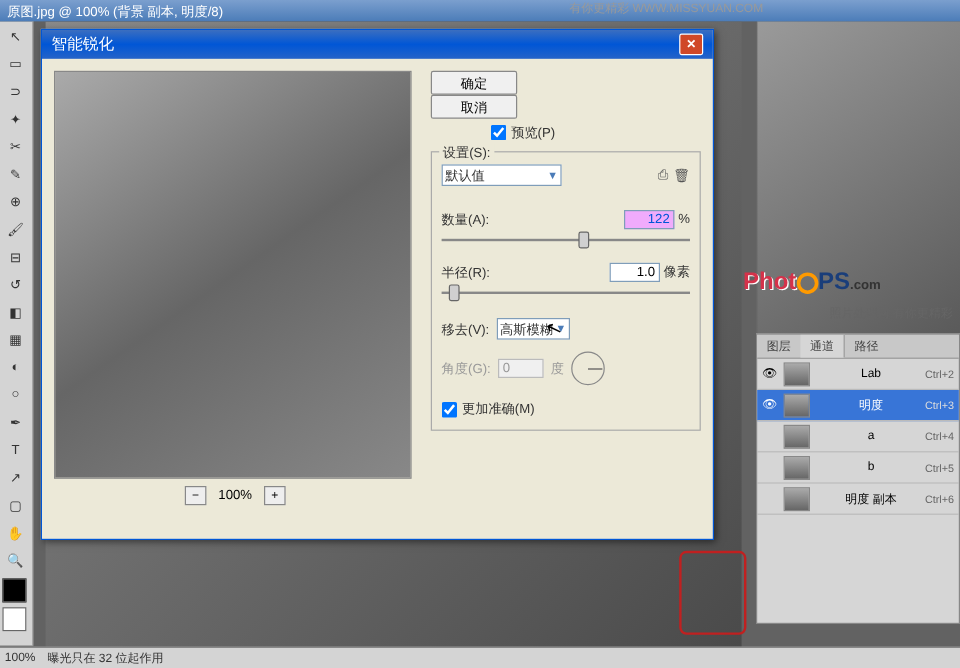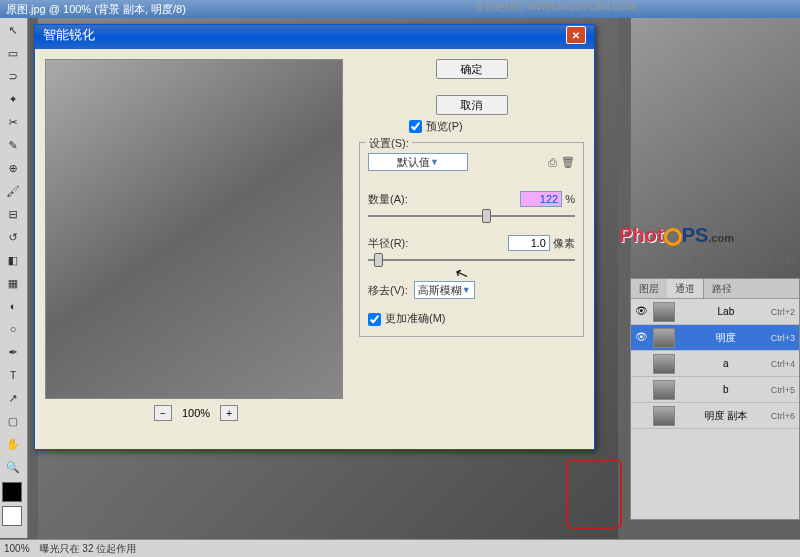--- a/index.html
+++ b/index.html
@@ -14,40 +14,40 @@
     .color-swatch { width: 20px; height: 20px; margin: 4px 2px; border: 1px solid #666; }
     .fg-color { background: #000; }
     .bg-color { background: #fff; }
     
     
     .canvas-area { position: absolute; left: 28px; top: 18px; right: 170px; bottom: 18px; background: #626262; overflow: hidden; }
     .canvas-img { position: absolute; left: 10px; top: 0; width: 580px; height: 521px; background: linear-gradient(135deg, #8a8a8a, #4a4a4a); filter: grayscale(100%); }
     
     
     .dialog { position: absolute; left: 34px; top: 24px; width: 561px; height: 426px; background: #ece9d8; border: 1px solid #0056d6; box-shadow: 2px 2px 6px rgba(0,0,0,0.5); }
-    .dialog-title { height: 24px; background: linear-gradient(#3b6ec0, #0056d6, #2563c8); color: #fff; padding: 1px 8px; font-size: 13px; display: flex; justify-content: space-between; }
+    .dialog-title { height: 24px; background: linear-gradient(#3b6ec0, #0056d6, #2563c8); color: #fff; padding: 12px 8px; font-size: 13px; display: flex; align-items: center; justify-content: space-between; }
     .dialog-close { width: 20px; height: 18px; background: #d04828; color: #fff; display: flex; align-items: center; justify-content: center; font-size: 10px; font-weight: bold; border: 1px solid #fff; border-radius: 2px; cursor: pointer; }
     .dialog-body { display: flex; padding: 10px; height: calc(100% - 24px); }
     
     .preview-panel { width: 302px; }
     .preview-img { width: 298px; height: 340px; border: 1px solid #888; background: linear-gradient(145deg, #aaa 0%, #666 50%, #888 100%); margin-bottom: 6px; position: relative; overflow: hidden; }
     .preview-zoom { text-align: center; font-size: 11px; display: flex; align-items: center; justify-content: center; gap: 10px; }
     .zoom-btn { width: 18px; height: 16px; border: 1px solid #888; background: #eee; display: flex; align-items: center; justify-content: center; font-size: 10px; cursor: pointer; }
     
     .controls-panel { flex: 1; padding-left: 12px; font-size: 11px; color: #333; }
-    .btn-stack { display: flex; flex-direction: column; gap: 16px; align-items: center; margin-bottom: 4px; }
+    .btn-stack { display: flex; flex-direction: column; gap: 0; align-items: flex-start; margin-bottom: 4px; }
     .dlg-btn { width: 72px; height: 20px; border: 1px solid #888; background: #f0f0f0; font-size: 11px; cursor: pointer; border-radius: 2px; }
     .check-row { display: flex; align-items: center; gap: 4px; margin: 2px 0 8px 50px; font-size: 11px; }
     .radio-row { text-align: center; margin-bottom: 8px; font-size: 11px; }
     .radio-row label { margin: 0 6px; }
     
     .settings-box { border: 1px solid #aaa; padding: 10px 8px; margin-top: 4px; position: relative; }
     .settings-row { display: flex; align-items: center; justify-content: space-between; margin-bottom: 20px; font-size: 11px; }
     .settings-label { position: absolute; top: -7px; left: 6px; background: #ece9d8; padding: 0 3px; font-size: 11px; }
-    .dropdown { height: 18px; border: 1px solid #7f9db9; background: #fff; font-size: 11px; padding: 0 2px; display: flex; align-items: center; justify-content: center; }
+    .dropdown { height: 18px; border: 1px solid #7f9db9; background: #fff; font-size: 11px; padding: 0 2px; display: flex; align-items: center; justify-content: space-between; }
     .dd-arrow { color: #4b7cb8; font-size: 9px; }
     .small-icons { display: flex; gap: 4px; font-size: 11px; color: #555; }
     
     .param-row { display: flex; align-items: center; justify-content: space-between; margin: 12px 0 2px 0; font-size: 11px; }
     .param-input { width: 42px; height: 16px; border: 1px solid #7f9db9; background: #fff; text-align: right; padding: 0 3px; font-size: 11px; }
     .param-input.hl { color: #0056d6; background: #f0abfc; }
     .slider { height: 14px; position: relative; margin: 0 0 8px 0; }
     .slider-track { height: 2px; background: #888; position: absolute; top: 6px; left: 0; right: 0; }
     .slider-thumb { width: 9px; height: 14px; background: #d0d0d0; border: 1px solid #666; position: absolute; top: 0; border-radius: 2px; }
     
@@ -182,20 +182,26 @@
         </div>
 
         <div class="remove-row">
           <span>移去(V):</span>
           <div class="dropdown" style="width:61px">
             <span>高斯模糊</span>
             <span class="dd-arrow">▼</span>
           </div>
         </div>
 
+        <div class="angle-row">
+          <span>角度(G):</span>
+          <input class="angle-input" disabled="" value="0" style="">
+          <span>度</span>
+          <div class="angle-dial"></div>
+        </div>
 
         <div class="more-check">
           <input type="checkbox" checked="" style="">
           <span>更加准确(M)</span>
         </div>
       </div>
     </div>
   </div>
 </div>
 

